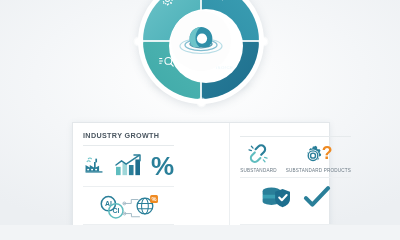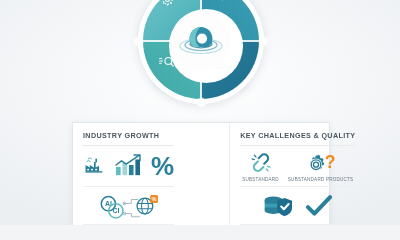--- a/index.html
+++ b/index.html
@@ -245,21 +245,20 @@
             </svg>
           </span>
         </div>
       </div>
 
       <div class="foot-rule"></div>
 
     </div>
 
     <div class="col">
-      <div class="col-title">KEY CHALLENGES &amp; QUALITY</div>
       <div class="col-rule"></div>
 
       <div class="row">
         <div class="cell">
           <span>
             <svg width="22" height="24" viewBox="0 0 24 26">
               <path d="M9.4 7.8l3-3a4.3 4.3 0 0 1 6.1 6.1l-3 3" fill="none" stroke="#2a7f99" stroke-width="2.3" stroke-linecap="round"></path>
               <path d="M14.6 17.4l-3 3a4.3 4.3 0 0 1-6.1-6.1l3-3" fill="none" stroke="#5fbdbf" stroke-width="2.3" stroke-linecap="round"></path>
               <path d="M4.8 4.6l1.8 2M2.2 8.4l2.6.8" fill="none" stroke="#2a7f99" stroke-width="1.4" stroke-linecap="round"></path>
               <path d="M19.6 21.4l-1.8-2M21.8 17.6l-2.6-.8" fill="none" stroke="#5fbdbf" stroke-width="1.4" stroke-linecap="round"></path>

